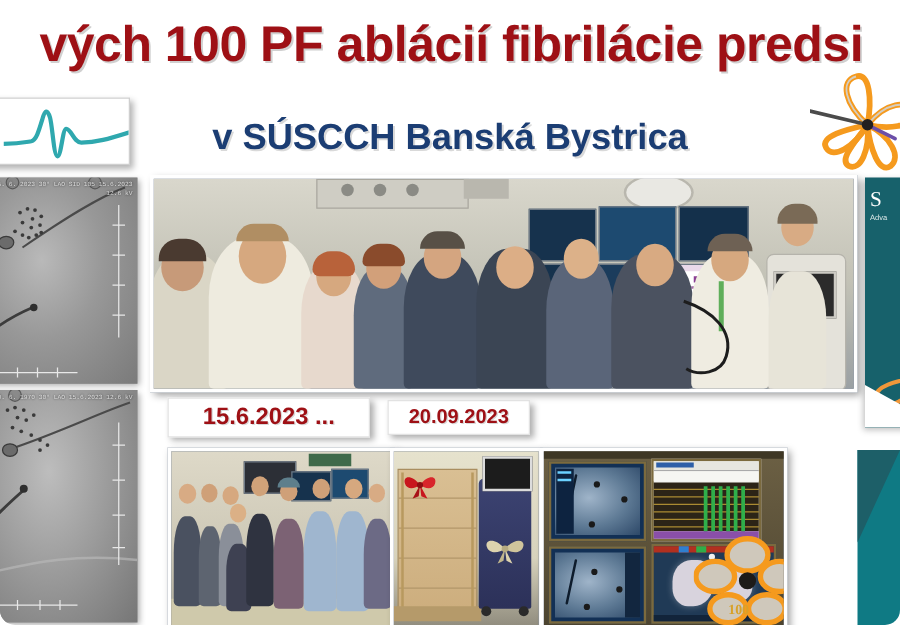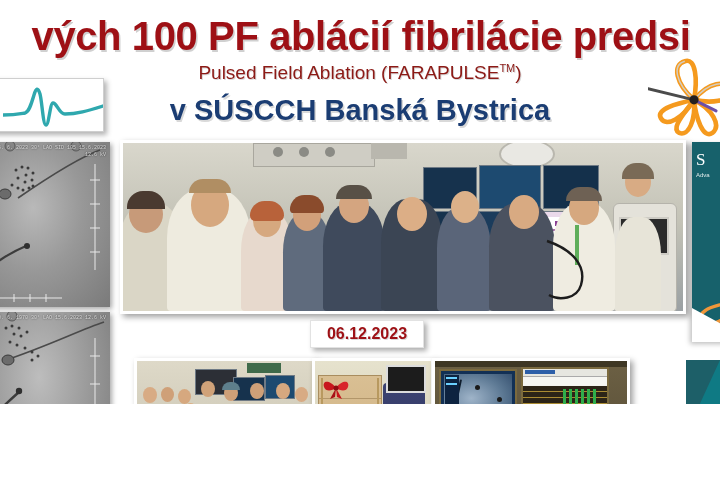--- a/index.html
+++ b/index.html
@@ -2,21 +2,21 @@
 <html lang="sk"><head>
 <meta charset="utf-8">
 <title>PF ablacie prezentacia</title>
 <style>
   html,body{margin:0;padding:0;}
   body{
     width:720px;height:500px;overflow:hidden;position:relative;
     background:#ffffff;
     font-family:"Liberation Sans","DejaVu Sans",sans-serif;
   }
-  .stage{position:absolute;inset:0;width:720px;height:404px;background:#fff;overflow:hidden;}
+  .stage{position:absolute;inset:0;width:720px;height:500px;background:#fff;overflow:hidden;border-radius:12px;}
 
   
   .header{position:absolute;left:0;top:0;width:720px;height:140px;background:#ffffff;overflow:hidden;}
   .title-main{
     position:absolute;left:-34px;top:14px;width:790px;
     text-align:center;
     font-size:40px;font-weight:bold;letter-spacing:-0.4px;
     color:#9e1015;white-space:nowrap;
     text-shadow:1.5px 1.5px 0 rgba(150,150,150,.45);
     font-family:"Liberation Sans","DejaVu Sans",sans-serif;
@@ -140,23 +140,20 @@
 </style>
 </head>
 <body>
 
 <div class="stage">
 
   <div class="header">
 
     <div class="title-main">vých 100 PF ablácií fibrilácie predsi</div>
 
-    <div class="title-sub">
-      <span>Pulsed Field Ablation (FARAPULSE</span><sup>TM</sup><span>)</span>
-    </div>
 
     <div class="title-place">v SÚSCCH Banská Bystrica</div>
 
     <div class="logo-left">
 
       <svg width="100" height="50" viewBox="0 0 100 50">
         <path d="M0 34 C12 34 16 33 22 32 C26 31 28 24 31 14 C33 7 35 6 37 13
                  C39 20 40 44 43 44 C46 44 47 22 50 22 C54 22 56 33 62 33
                  C74 33 84 30 100 25" fill="none" stroke="#2fa8ae" stroke-width="3.4" stroke-linecap="round"></path>
       </svg>
@@ -333,21 +330,22 @@
 
     <div class="ppl" style="left:492px;width:46px;height:94px;background:#e7e4d8;"></div>
     <div class="head" style="left:502px;top:24px;width:26px;height:30px;background:#d8ab84;"></div>
     <div style="position:absolute;left:499px;top:20px;width:32px;height:16px;background:#7a6a56;border-radius:14px 14px 0 0;"></div>
 
     <svg style="position:absolute;left:418px;top:96px;" width="80" height="70" viewBox="0 0 80 70">
       <path d="M6 2 C30 10 46 26 40 46 C36 60 18 62 8 56" fill="none" stroke="#1d1d1d" stroke-width="2.4"></path>
     </svg>
   </div>
 
-  <div class="datecard date-2">06.12.2023</div>
+  <div class="datecard date-1">15.6.2023 ...</div>
+  <div class="datecard date-2">20.09.2023</div>
 
   <div class="photo photo-b1">
     <div style="position:absolute;inset:0;background:linear-gradient(180deg,#ded9c8 0%,#cdc8b6 56%,#a9a595 100%);"></div>
     <div class="labmon" style="left:58px;top:8px;width:40px;height:24px;background:#2c2f36;"></div>
     <div class="labmon" style="left:96px;top:16px;width:30px;height:22px;background:#16324d;"></div>
     <div class="labmon" style="left:128px;top:14px;width:28px;height:22px;background:#1d4a70;"></div>
     <div style="position:absolute;left:110px;top:2px;width:34px;height:10px;background:#3f6a4a;"></div>
     <div style="position:absolute;left:0;bottom:0;width:176px;height:24px;background:#cfc9ab;"></div>
 
     <div class="ppl" style="left:2px;bottom:18px;width:22px;height:72px;background:#4a5160;"></div>

